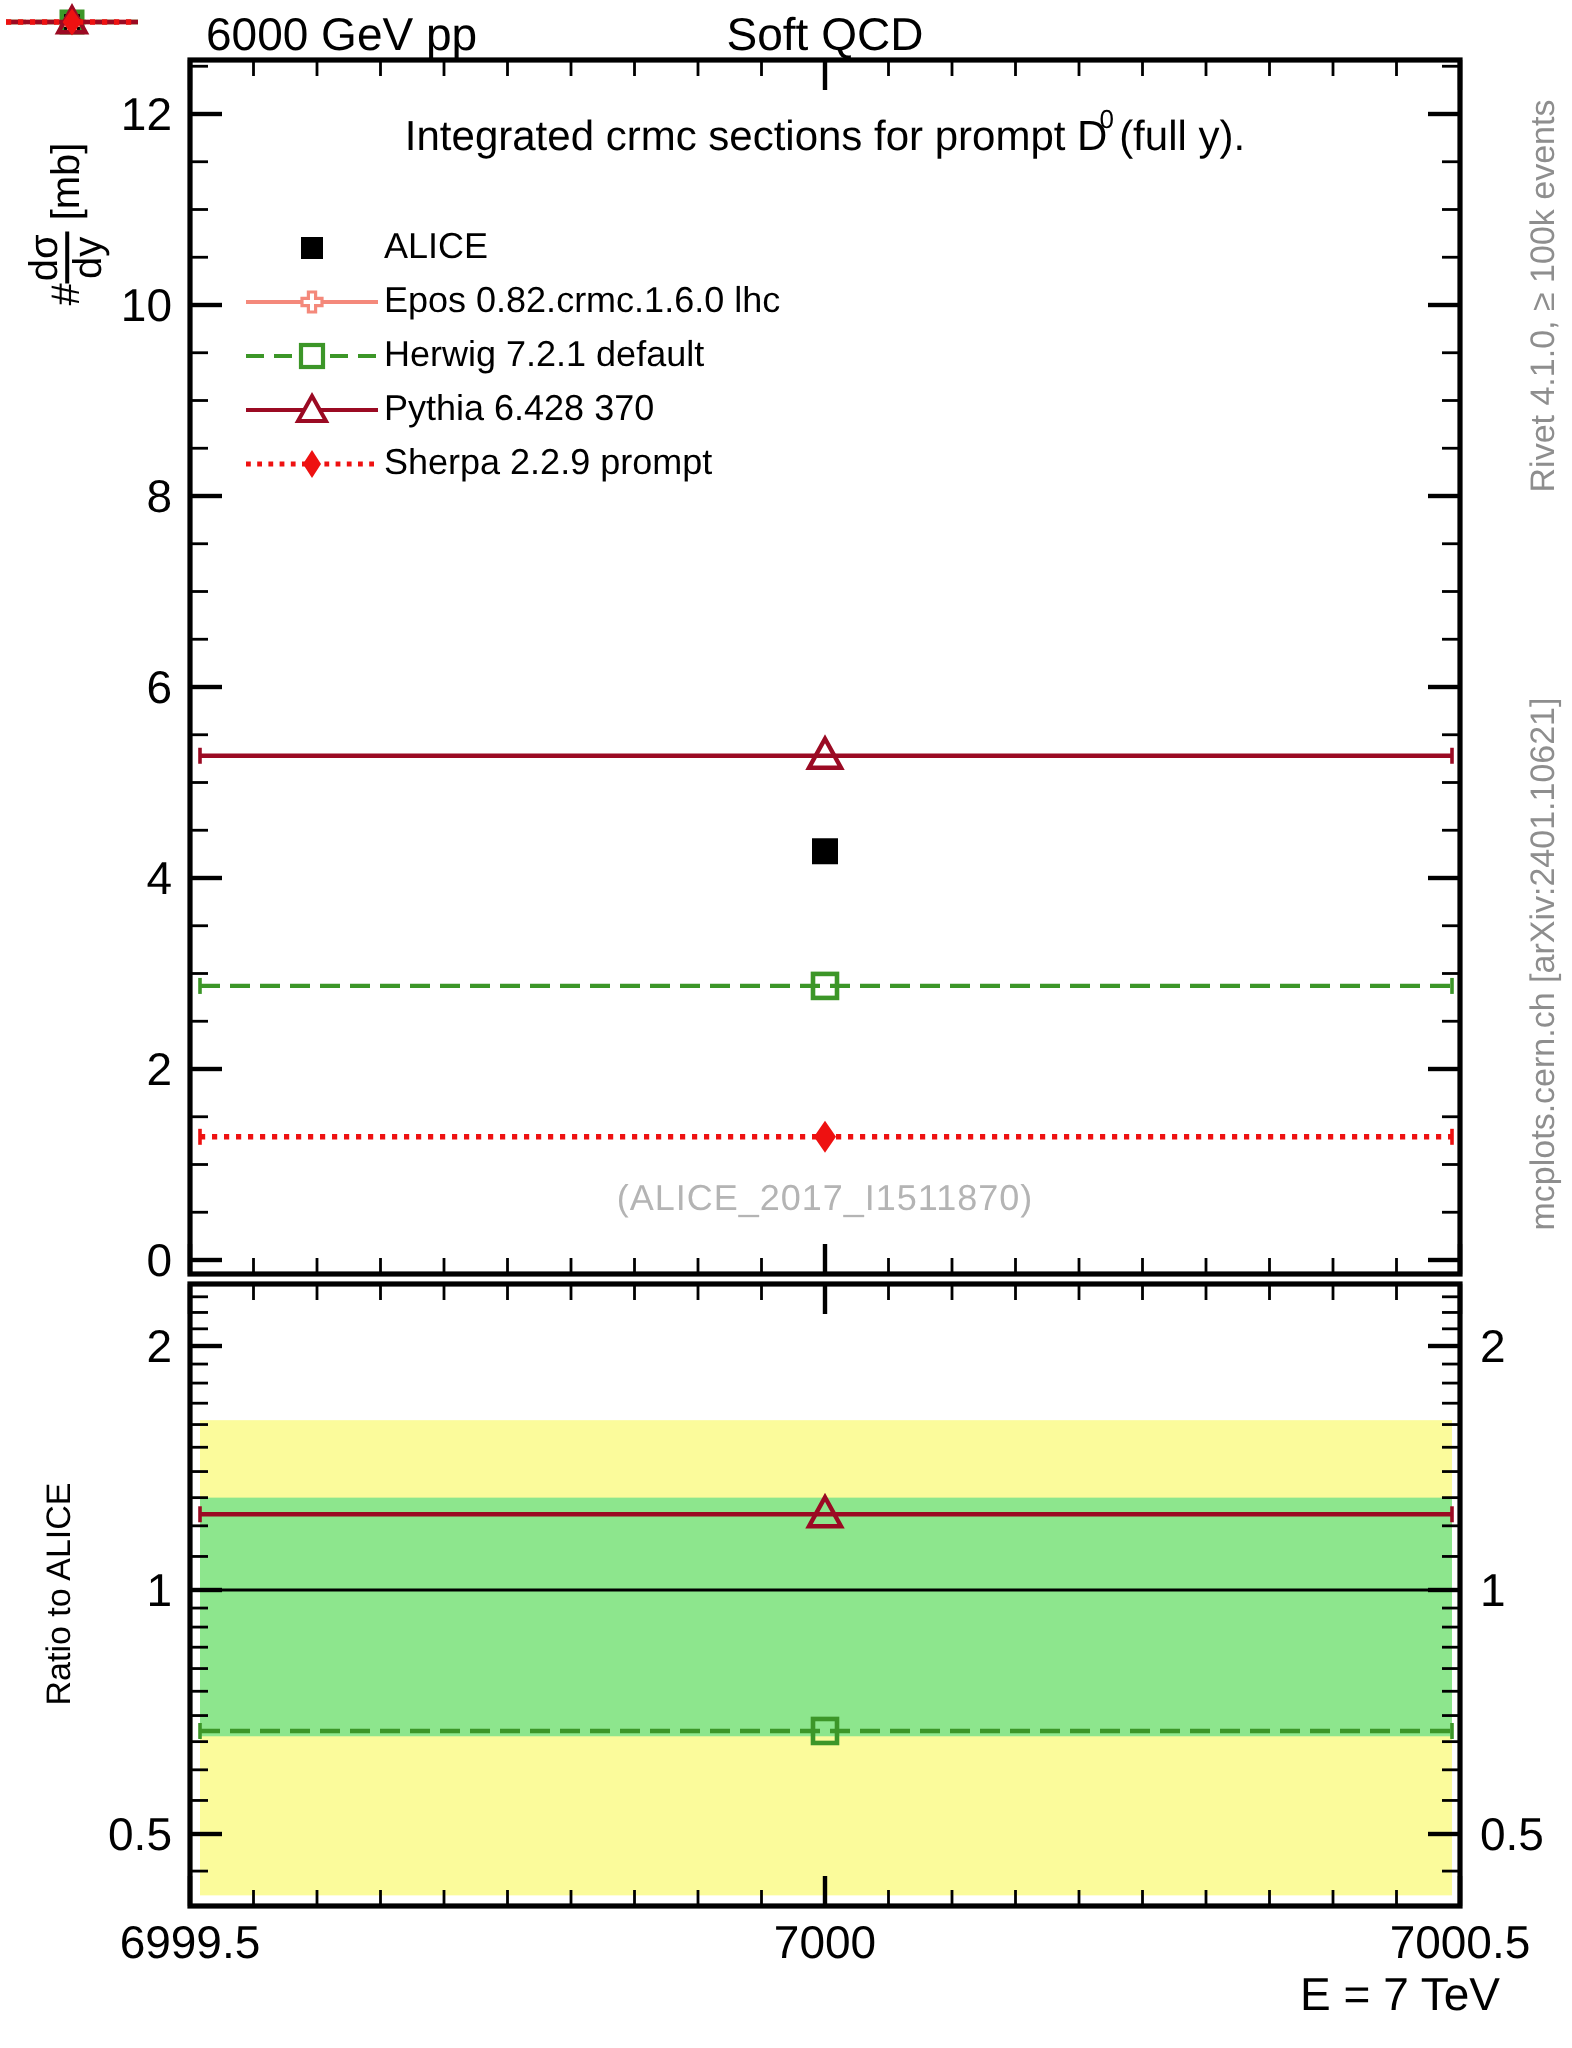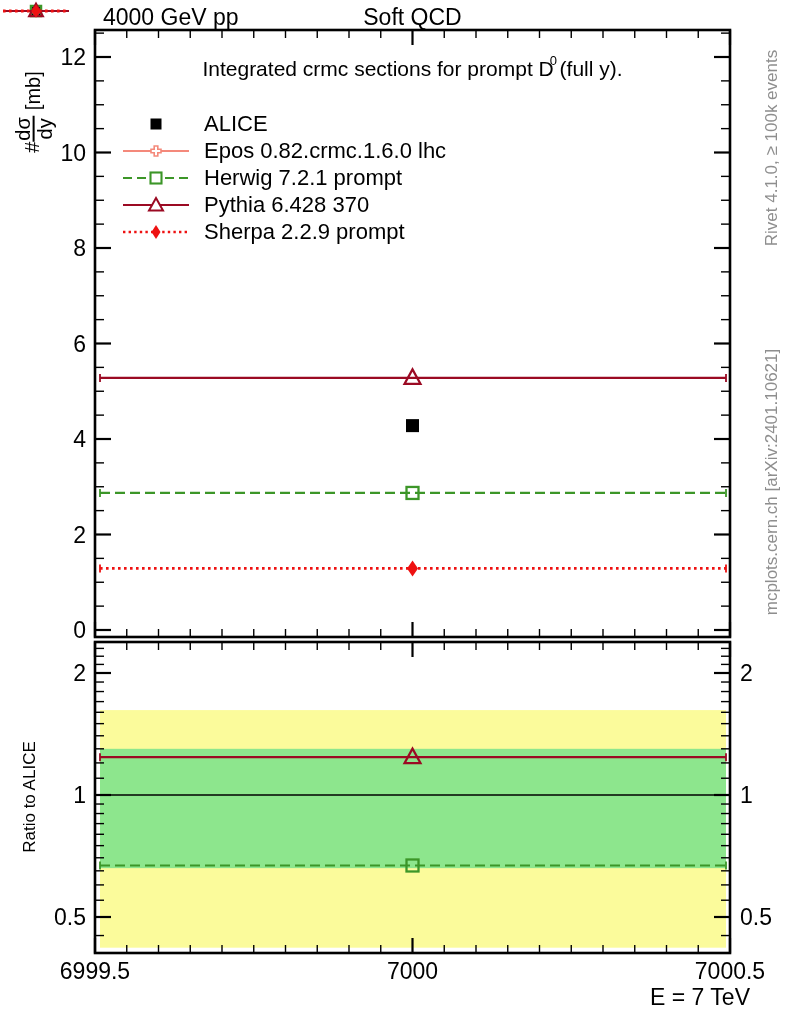--- a/index.html
+++ b/index.html
@@ -8,21 +8,21 @@
   .abs{position:absolute;}
   .hdr{font-size:23px;top:4px;white-space:nowrap;}
   #header-left{left:103px;}
   #header-right{left:95px;width:635px;text-align:center;}
   #main-title{left:95px;width:635px;top:57px;text-align:center;font-size:21px;white-space:nowrap;}
   #main-title .sup{display:inline-block;font-size:13px;transform:translate(-4px,-11px);width:0;}
   #watermark{left:95px;width:635px;top:589px;text-align:center;font-size:18px;color:#b4b4b4;letter-spacing:0.5px;}
   #legend{left:120px;top:110px;}
   .legend-row{display:flex;align-items:center;height:27px;}
   .legend-row svg{flex:0 0 72px;}
-  .legend-label{font-size:22px;margin-left:12px;white-space:nowrap;}
+  .legend-label{font-size:18px;margin-left:0;white-space:nowrap;}
   .vtext{white-space:nowrap;transform:translate(-50%,-50%) rotate(-90deg);}
   #side-note-top{left:772px;top:148px;font-size:17px;color:#8e8e8e;}
   #side-note-bottom{left:772px;top:482px;font-size:17px;color:#8e8e8e;}
   #ratio-ylabel{left:30px;top:797px;font-size:17px;}
   #main-ylabel{left:34px;top:112px;font-size:20px;}
   #main-ylabel .frac{display:inline-block;vertical-align:middle;text-align:center;line-height:1.02;}
   #main-ylabel .num{display:block;border-bottom:2px solid #000;padding:0 1px;}
   #main-ylabel .den{display:block;}
   #main-ylabel .unit{margin-left:6px;}
   #xaxis-label{right:36px;top:984px;font-size:23px;white-space:nowrap;}
@@ -270,21 +270,21 @@
       <line x1="3" y1="11" x2="69" y2="11" stroke="#f4897b" stroke-width="2.2"></line>
       <path d="M 34.3 6.325 h 3.4 v 2.9749999999999996 h 2.9749999999999996 v 3.4 h -2.9749999999999996 v 2.9749999999999996 h -3.4 v -2.9749999999999996 h -2.9749999999999996 v -3.4 h 2.9749999999999996 Z" fill="#fff" stroke="#f4897b" stroke-width="1.6"></path>
       <line x1="3" y1="11" x2="69" y2="11" stroke="#3c9628" stroke-width="2.2" stroke-dasharray="10 5"></line>
       <rect x="30.9" y="5.9" width="10.2" height="10.2" fill="none" stroke="#3c9628" stroke-width="2.3"></rect>
       <line x1="3" y1="11" x2="69" y2="11" stroke="#9b0a23" stroke-width="2.2"></line>
       <polygon points="36,3.7750000000000004 42.8,16.1 29.2,16.1" fill="none" stroke="#9b0a23" stroke-width="2.2"></polygon>
       <line x1="3" y1="11" x2="69" y2="11" stroke="#ee1111" stroke-width="2.8" stroke-dasharray="2.6 3.4"></line>
       <polygon points="36,4.2 40.675,11 36,17.8 31.325,11" fill="#ee1111"></polygon>
     </svg>
 
-  <div id="header-left" class="abs hdr">4000 GeV pp</div>
+  <div id="header-left" class="abs hdr">6000 GeV pp</div>
   <div id="header-right" class="abs hdr">Soft QCD</div>
 
   <div id="main-title" class="abs"><span>Integrated crmc sections for prompt D</span><span class="sup">0</span><span> (full y).</span></div>
 
   <div id="legend" class="abs">
       <div class="legend-row">
         <svg width="72" height="22" viewBox="0 0 72 22">
           <rect x="30.5" y="5.5" width="11" height="11" fill="#000000"></rect>
         </svg>
         <span class="legend-label">ALICE</span>
@@ -294,38 +294,39 @@
           <line x1="3" y1="11" x2="69" y2="11" stroke="#f4897b" stroke-width="2"></line>
           <path d="M 34.2 6 h 3.6 v 3.2 h 3.2 v 3.6 h -3.2 v 3.2 h -3.6 v -3.2 h -3.2 v -3.6 h 3.2 Z" fill="#fff" stroke="#f4897b" stroke-width="1.6"></path>
         </svg>
         <span class="legend-label">Epos 0.82.crmc.1.6.0 lhc</span>
       </div>
       <div class="legend-row">
         <svg width="72" height="22" viewBox="0 0 72 22">
           <line x1="3" y1="11" x2="69" y2="11" stroke="#3c9628" stroke-width="2" stroke-dasharray="9 5"></line>
           <rect x="30.5" y="5.5" width="11" height="11" fill="#fff" stroke="#3c9628" stroke-width="2.1"></rect>
         </svg>
-        <span class="legend-label">Herwig 7.2.1 prompt</span>
+        <span class="legend-label">Herwig 7.2.1 default</span>
       </div>
       <div class="legend-row">
         <svg width="72" height="22" viewBox="0 0 72 22">
           <line x1="3" y1="11" x2="69" y2="11" stroke="#9b0a23" stroke-width="2"></line>
           <polygon points="36,4 43,16.5 29,16.5" fill="#fff" stroke="#9b0a23" stroke-width="2"></polygon>
         </svg>
         <span class="legend-label">Pythia 6.428 370</span>
       </div>
       <div class="legend-row">
         <svg width="72" height="22" viewBox="0 0 72 22">
           <line x1="3" y1="11" x2="69" y2="11" stroke="#ee1111" stroke-width="2.6" stroke-dasharray="2.4 3.2"></line>
           <polygon points="36,4 40.5,11 36,18 31.5,11" fill="#ee1111"></polygon>
         </svg>
         <span class="legend-label">Sherpa 2.2.9 prompt</span>
       </div>
     </div>
 
+  <div id="watermark" class="abs">(ALICE_2017_I1511870)</div>
 
   <div id="main-ylabel" class="abs vtext"><span>#</span><span class="frac"><span class="num">dσ</span><span class="den">dy</span></span><span class="unit">[mb]</span></div>
 
   <div id="ratio-ylabel" class="abs vtext">Ratio to ALICE</div>
 
   <div id="side-note-top" class="abs vtext">Rivet 4.1.0, ≥ 100k events</div>
   <div id="side-note-bottom" class="abs vtext">mcplots.cern.ch [arXiv:2401.10621]</div>
 
   <div id="xaxis-label" class="abs">E = 7 TeV</div>
 </div>

